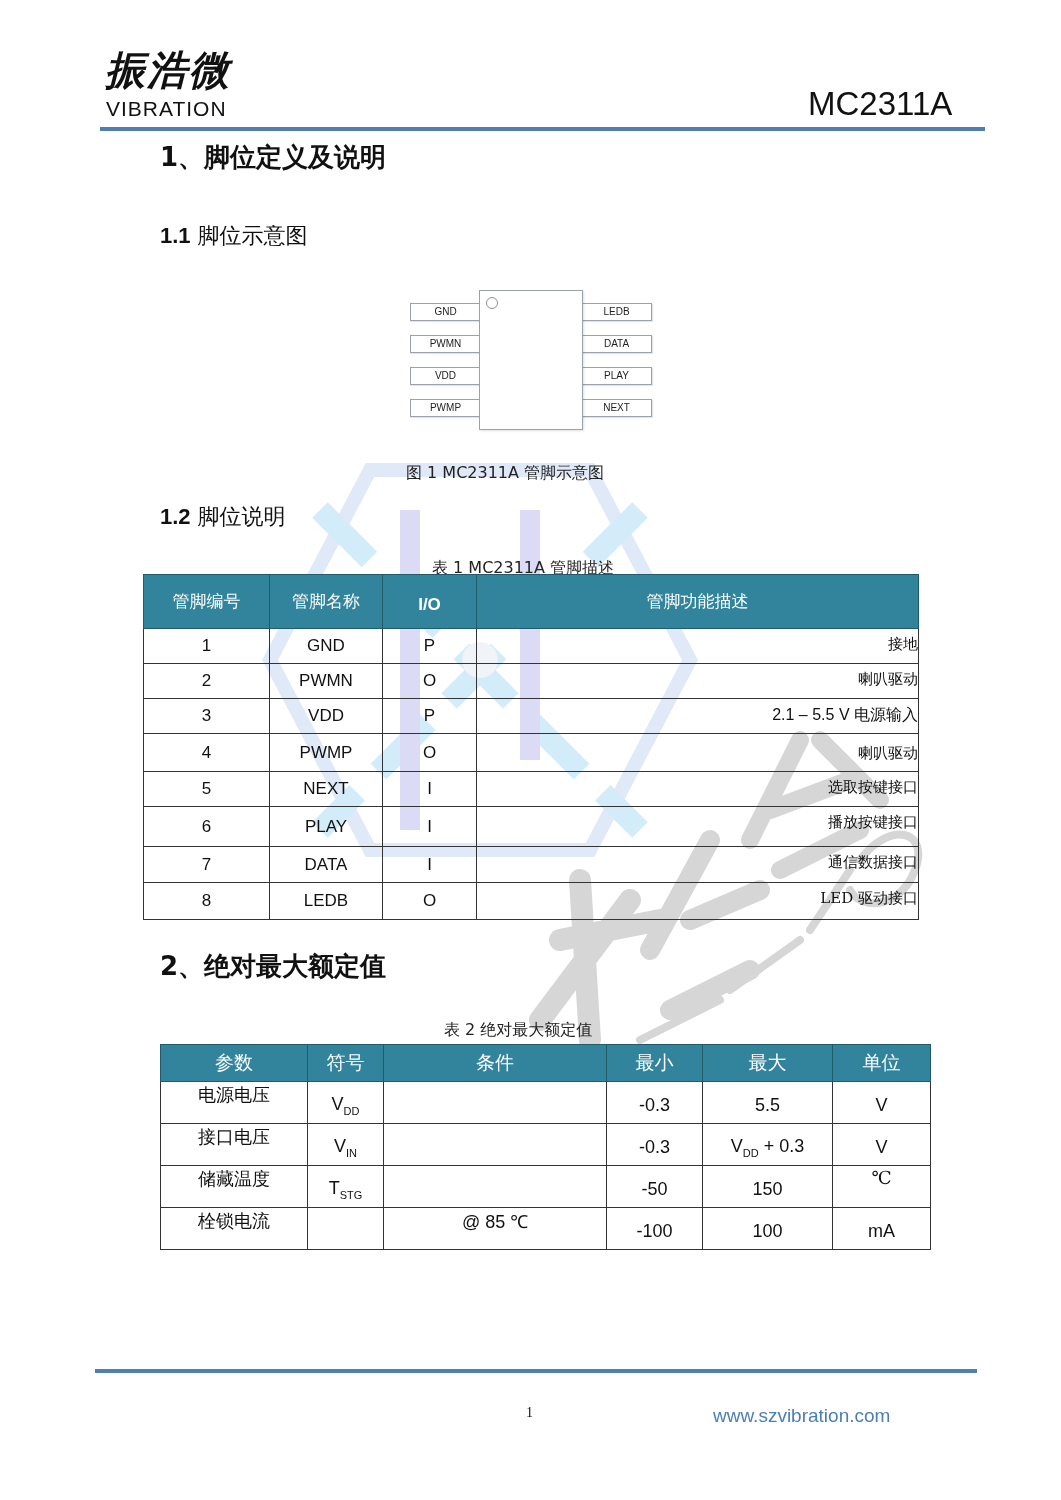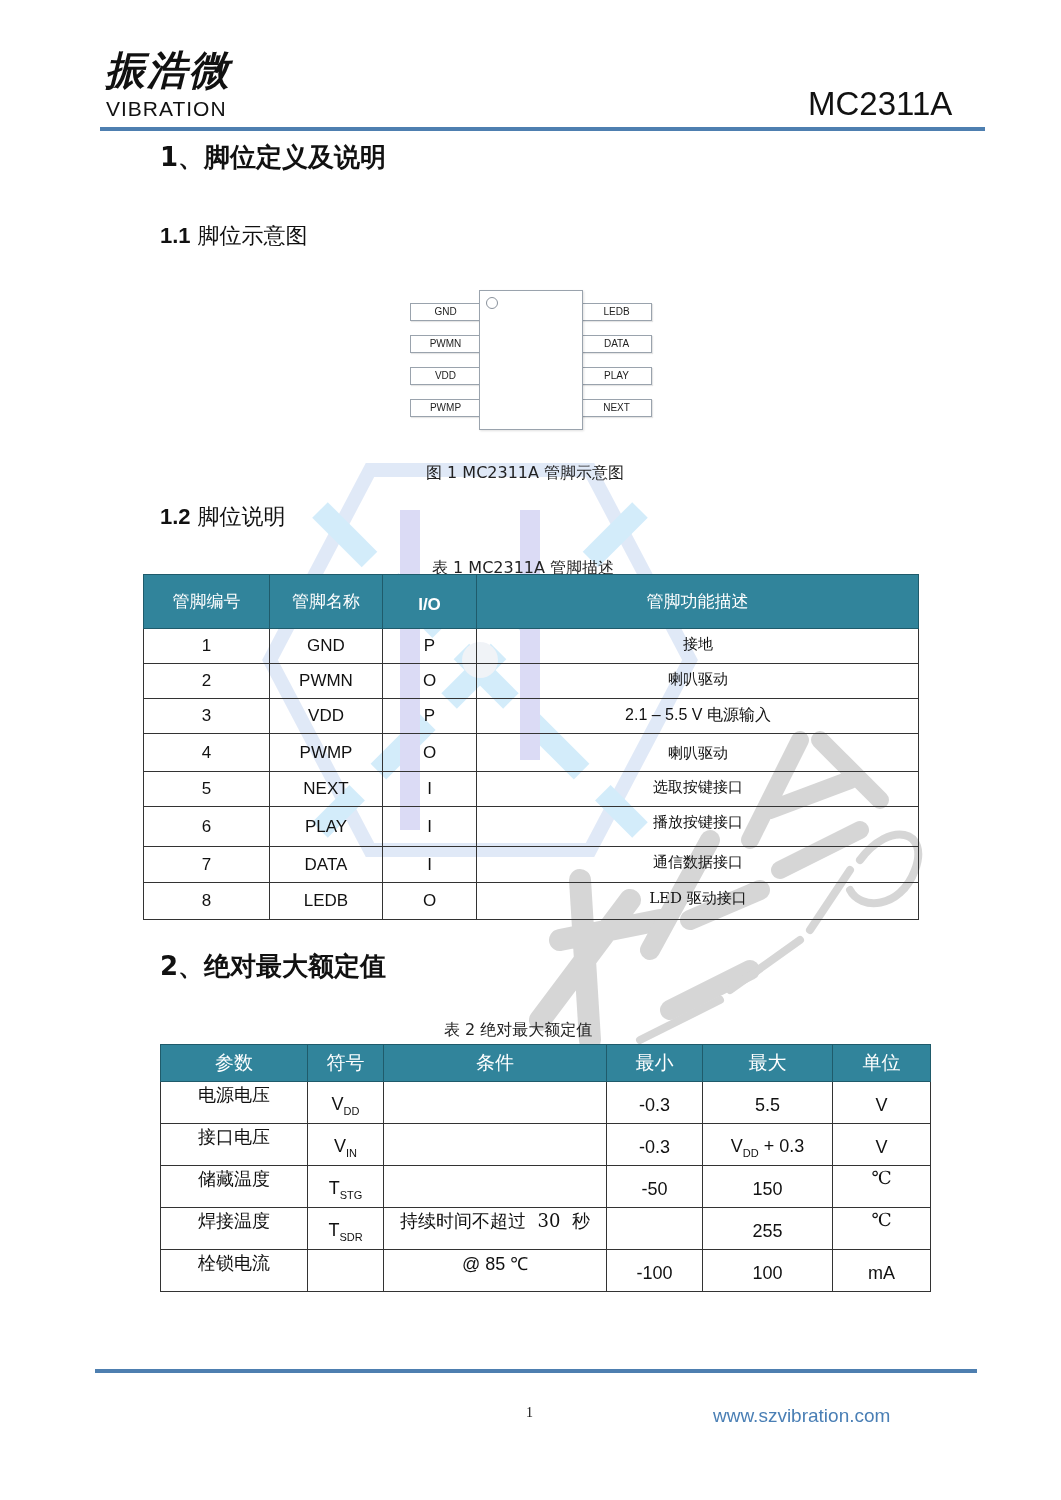--- a/index.html
+++ b/index.html
@@ -26,21 +26,21 @@
   .chip-dot { left: 486px; top: 297px; width: 10px; height: 10px; border: 1px solid #8a929c; border-radius: 50%; background:#fff; }
   .pin { width: 69px; height: 16px; border: 1px solid #9aa3ad; background: #fff; font-family: "Liberation Sans", sans-serif;
          font-size: 10px; text-align: center; line-height: 16px; color: #222; box-shadow: 1px 1px 1px rgba(0,0,0,0.10); }
 
   
   table { border-collapse: collapse; position: absolute; }
   th { background: #31849b; color: #fff; font-weight: normal; border: 1px solid #1f5b6b; }
   td { border: 1px solid #333; background: transparent; }
   .t1 th { font-size: 17px; height: 44px; }
   .t1 td { font-family: "Liberation Sans", sans-serif; font-size: 17px; text-align: center; }
-  .t1 td.desc { text-align: center; font-family: "DejaVu Serif", serif; font-size: 15px; vertical-align: top; padding: 6px 0 0 1px; }
+  .t1 td.desc { text-align: right; font-family: "DejaVu Serif", serif; font-size: 15px; vertical-align: top; padding: 6px 0 0 1px; }
   .t2 th { font-size: 19px; height: 34px; }
   .t2 td { font-size: 18px; text-align: center; height: 34px; font-family: "Liberation Sans", sans-serif; }
   .t2 td.cn { font-family: "DejaVu Serif", serif; font-size: 18px; }
   sub { font-size: 11px; }
 
   
   .wm-blue { left: 260px; top: 450px; width: 440px; height: 420px; opacity: 0.30; }
   .wm-gray { left: 520px; top: 720px; width: 420px; height: 330px; opacity: 0.55; }
 
   .footer-rule { left: 95px; top: 1369px; width: 882px; height: 4px; background: #4e7fb0; }
@@ -85,21 +85,21 @@
   <div class="abs pin" style="left:410px; top:367px;">VDD</div>
   <div class="abs pin" style="left:410px; top:399px;">PWMP</div>
   <div class="abs pin" style="left:581px; top:303px;">LEDB</div>
   <div class="abs pin" style="left:581px; top:335px;">DATA</div>
   <div class="abs pin" style="left:581px; top:367px;">PLAY</div>
   <div class="abs pin" style="left:581px; top:399px;">NEXT</div>
   <div class="abs chip"></div>
   <div class="abs chip-dot"></div>
 </div>
 
-<div class="abs caption" style="left:426px; top:463px;text-align:center;">图 1 MC2311A 管脚示意图</div>
+<div class="abs caption" style="left:406px; top:463px;text-align:center;">图 1 MC2311A 管脚示意图</div>
 
 <h2 class="sub abs" style="left:160px; top:503px;">
   <b>1.2</b>
   <span>脚位说明</span>
 </h2>
 
 <div class="abs caption" style="left:432px; top:558px;">表 1 MC2311A  管脚描述</div>
 
 <table class="t1" style="left:143px; top:574px; width:776px;">
   <colgroup>
@@ -214,28 +214,20 @@
 
     <tr>
       <td class="cn" style="vertical-align:top;">储藏温度</td>
       <td style="padding-top:6px;"><span>T</span><sub>STG</sub></td>
       <td class="cn"></td>
       <td style="padding-top:6px;">-50</td>
       <td style="padding-top:6px;">150</td>
       <td class="cn" style="vertical-align:top;">℃</td>
     </tr>
 
-    <tr>
-      <td class="cn" style="vertical-align:top;">焊接温度</td>
-      <td style="padding-top:6px;"><span>T</span><sub>SDR</sub></td>
-      <td class="cn" style="white-space:pre; vertical-align:top;">持续时间不超过  30  秒</td>
-      <td></td>
-      <td style="padding-top:6px;">255</td>
-      <td class="cn" style="vertical-align:top;">℃</td>
-    </tr>
 
 
     <tr>
       <td class="cn" style="vertical-align:top;">栓锁电流</td>
       <td></td>
       <td style="vertical-align:top;">@ 85 ℃</td>
       <td style="padding-top:6px;">-100</td>
       <td style="padding-top:6px;">100</td>
       <td style="padding-top:6px;">mA</td>
     </tr>

